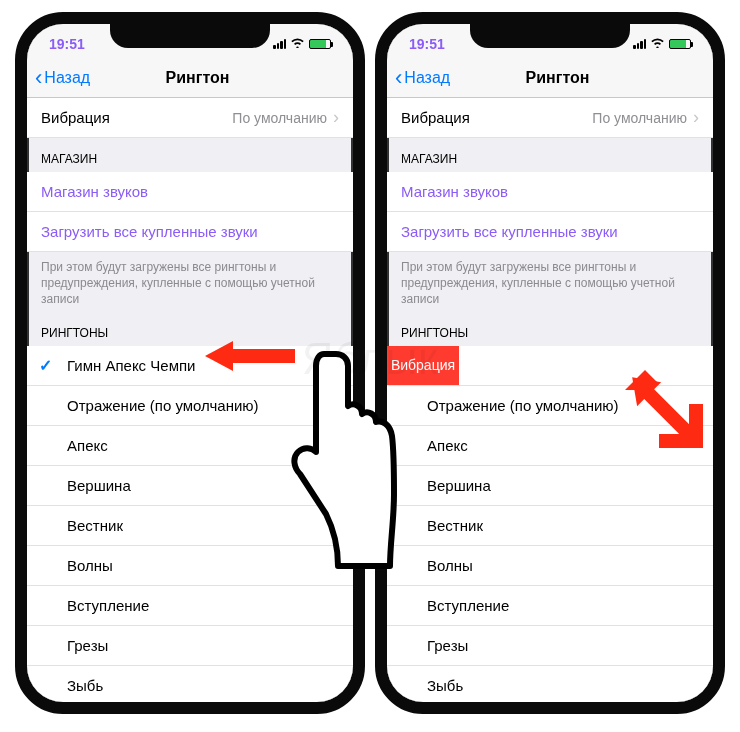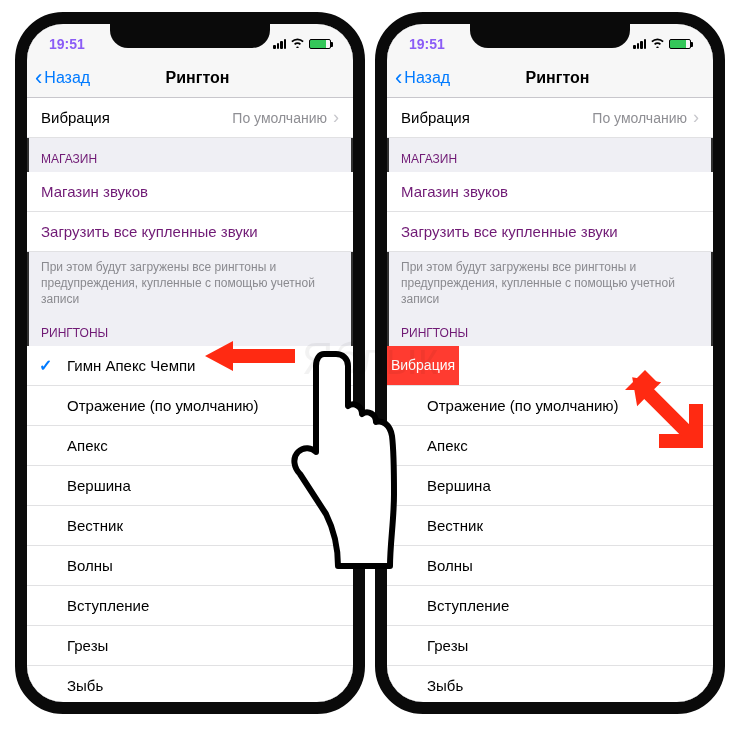--- a/index.html
+++ b/index.html
@@ -83,25 +83,25 @@
   }
   .row {
     min-height: 40px;
     background:#fff;
     border-bottom:1px solid #e1e1e3;
     display:flex; align-items:center;
     padding: 0 14px 0 14px;
     font-size:15px; color:#000;
     position:relative;
   }
-  .row.link { color:#701a75; }
+  .row.link { color:#8b5cf6; }
   .row .value { margin-left:auto; color:#8e8e93; font-size:14px; }
   .chevron { color:#c7c7cc; font-size:18px; margin-left:6px; font-weight:300; }
   .section-header {
-    font-size:12px; color:#701a75; padding: 14px 14px 6px; text-transform:uppercase;
+    font-size:12px; color:#000000; padding: 14px 14px 6px; text-transform:uppercase;
   }
   .section-footer {
     font-size:12px; color:#8a8a8f; padding: 7px 14px 4px; line-height:1.35;
   }
   .ringtone-row {
     min-height: 40px; background:#fff; border-bottom:1px solid #e1e1e3;
     display:flex; align-items:center; padding-left:40px; padding-right:14px;
     font-size:15px; color:#000; position:relative;
   }
   .checkmark {

